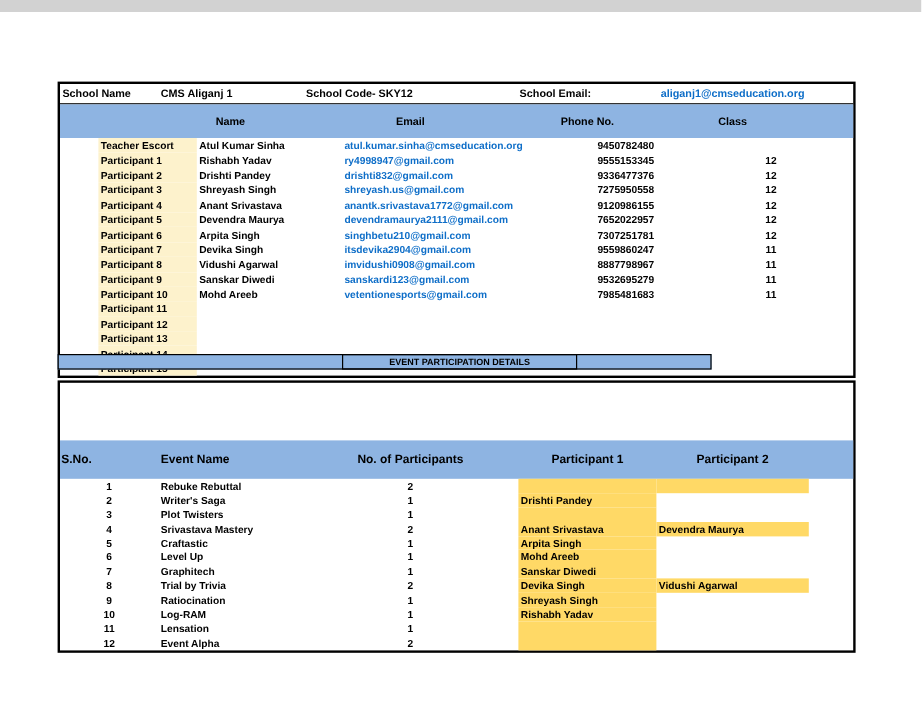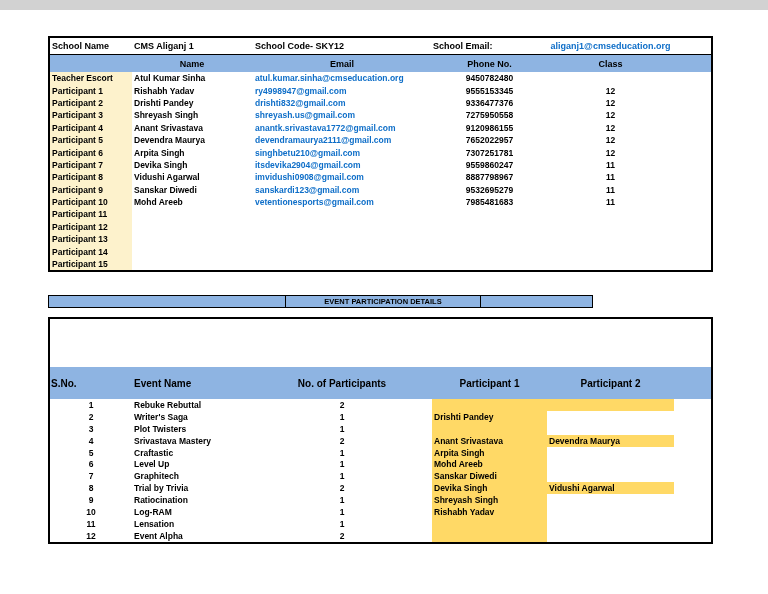--- a/index.html
+++ b/index.html
@@ -1,35 +1,35 @@
 <!DOCTYPE html>
 <html style="--blue: #8EB4E2; --cream: #FDF2CC; --gold: #FFD966; --link: #0E6EC8; --gray: #D2D2D2;"><head>
 <meta charset="utf-8">
 <style>
   html,body{margin:0;padding:0;background:#fff;}
   .page{position:relative;width:768px;height:594px;background:#fff;overflow:hidden;
         font-family:"Liberation Sans",sans-serif;font-weight:bold;color:#000;}
   .topbar{position:absolute;left:0;top:0;width:768px;height:10px;background:var(--gray,#d2d2d2);}
   .tbl{position:absolute;left:48px;width:665px;border:2px solid #000;box-sizing:border-box;background:#fff;}
-  #roster-table{top:36px;}
+  #roster-table{top:68px;}
   #events-table{top:317px;}
   .row{display:flex;align-items:center;width:100%;}
   .c{box-sizing:border-box;height:100%;display:flex;align-items:center;overflow:hidden;white-space:nowrap;}
   .cA{width:82px;padding-left:2px;}
   .cB{width:120px;padding-left:2px;}
   .cC{width:180px;padding-left:3px;}
   .cD{width:115px;justify-content:center;}
   .cE{width:127px;justify-content:center;}
   .cF{flex:1;}
   .left{justify-content:flex-start;}
   .infoRow{height:16px;font-size:9px;border-bottom:1px solid #000;}
-  .headRow{height:17px;background:var(--blue,#8EB4E2);font-size:9px;}
+  .headRow{height:28px;background:var(--blue,#8EB4E2);font-size:9px;}
   .headRow .c{justify-content:center;padding-left:0;}
   .headRow .cA{justify-content:flex-start;padding-left:2px;}
-  .dataRow{height:12.4px;font-size:8.5px;}
+  .dataRow{height:12.4px;font-size:8.5px;margin-left:32px;}
   .eHeadRow{height:32px;background:var(--blue,#8EB4E2);font-size:10px;margin-top:48px;}
   .eHeadRow .c{justify-content:center;padding-left:0;}
   .eHeadRow .cA{justify-content:flex-start;padding-left:1px;}
   .eHeadRow .cB{justify-content:flex-start;padding-left:2px;}
   .eDataRow{height:11.9px;font-size:8.5px;}
   .eDataRow .cA{justify-content:center;padding-left:0;}
   .eDataRow .cC{justify-content:center;padding-left:0;}
   .eDataRow .cD{justify-content:flex-start;padding-left:2px;}
   .eDataRow .cE{justify-content:flex-start;padding-left:2px;}
   .cream{background:var(--cream,#FDF2CC);}

